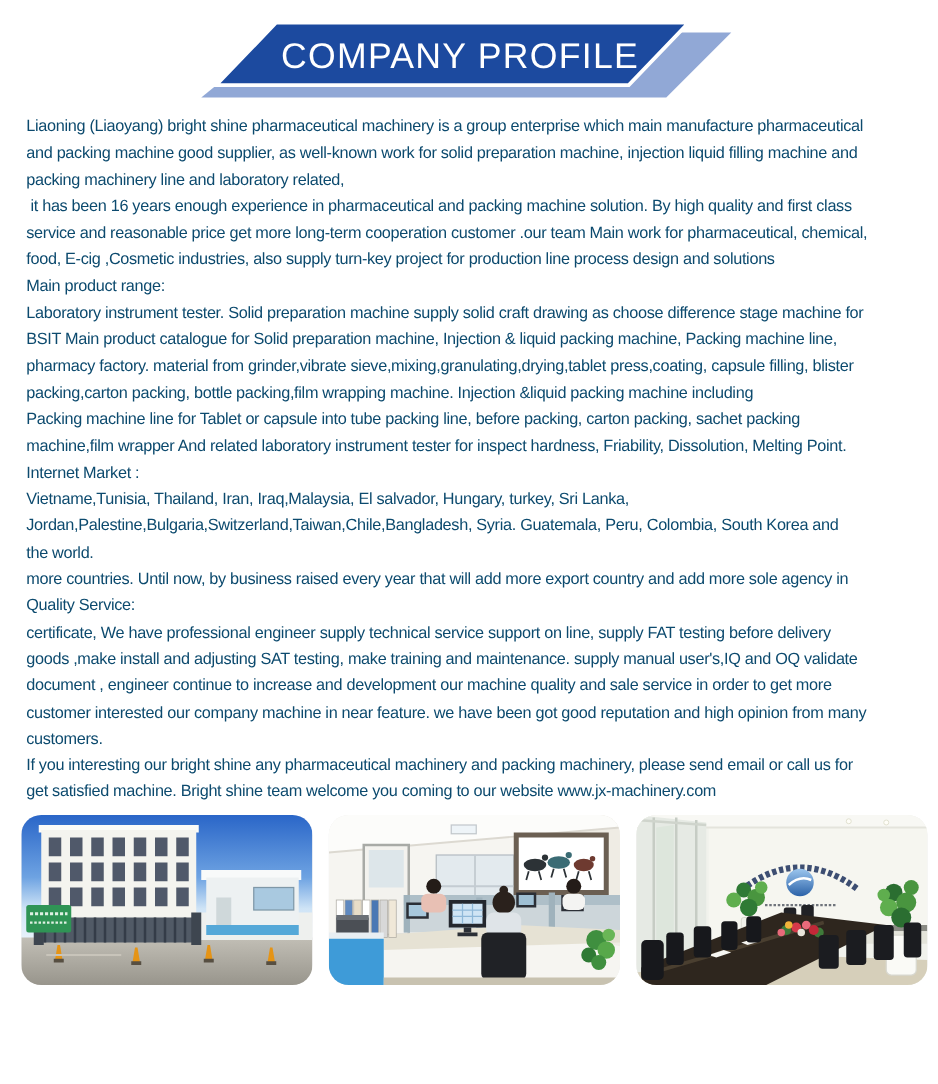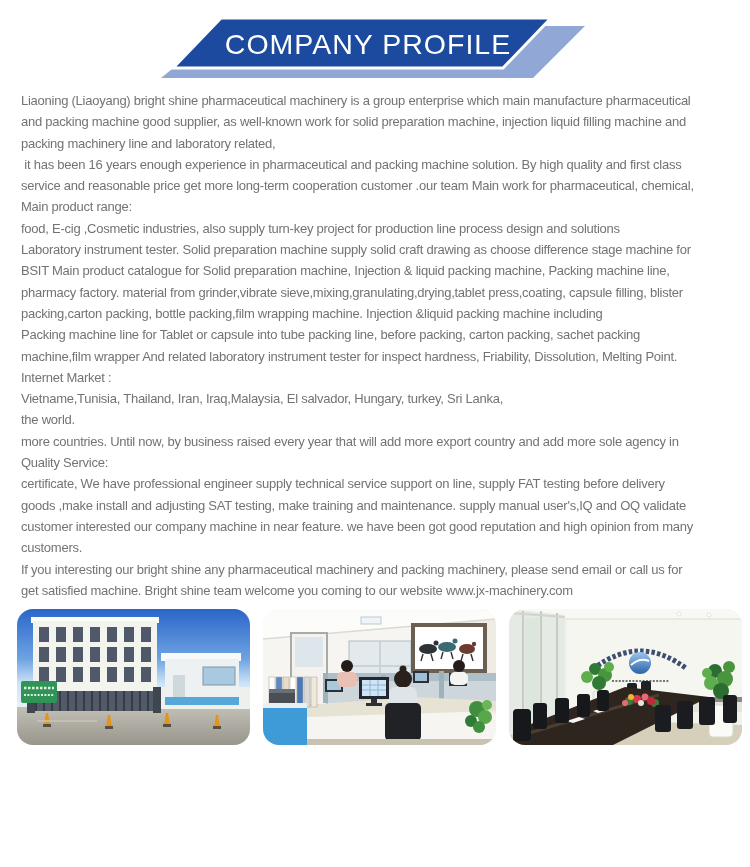--- a/index.html
+++ b/index.html
@@ -7,21 +7,21 @@
     width:750px;height:867px;background:#ffffff;overflow:hidden;
     font-family:"Liberation Sans", sans-serif;
   }
   .banner-svg{display:block;width:750px;height:82px;}
   .banner-title{
     font-family:"Liberation Sans", sans-serif;
     font-size:28.5px;letter-spacing:1px;fill:#ffffff;
   }
   .profile-text{
     margin:8px 21px 0 21px;
-    color:#737373;font-size:13px;line-height:21.3px;letter-spacing:-0.25px;
+    color:#0c4a6e;font-size:13px;line-height:21.3px;letter-spacing:-0.25px;
   }
   .tline{white-space:pre;}
   .photo-row{
     display:flex;gap:13px;padding-left:17px;margin-top:8px;
   }
   .photo{
     width:233px;height:136px;border-radius:16px;overflow:hidden;
     flex:0 0 auto;background:#eee;
   }
   .photo svg{display:block;width:233px;height:136px;}
@@ -34,35 +34,37 @@
   <polygon points="221,18 551,18 503,68 173,68" stroke="#ffffff" stroke-width="3" fill="#1c4a9f"></polygon>
   <text class="banner-title" x="368" y="54" text-anchor="middle">COMPANY PROFILE</text>
 </svg>
 
 <div class="profile-text">
     <div class="tline">Liaoning (Liaoyang) bright shine pharmaceutical machinery is a group enterprise which main manufacture pharmaceutical</div>
     <div class="tline">and packing machine good supplier, as well-known work for solid preparation machine, injection liquid filling machine and</div>
     <div class="tline">packing machinery line and laboratory related,</div>
     <div class="tline"> it has been 16 years enough experience in pharmaceutical and packing machine solution. By high quality and first class</div>
     <div class="tline">service and reasonable price get more long-term cooperation customer .our team Main work for pharmaceutical, chemical,</div>
+    <div class="tline">food, E-cig ,Cosmetic industries, also supply turn-key project for production line process design and solutions</div>
     <div class="tline">Main product range:</div>
-    <div class="tline">food, E-cig ,Cosmetic industries, also supply turn-key project for production line process design and solutions</div>
     <div class="tline">Laboratory instrument tester. Solid preparation machine supply solid craft drawing as choose difference stage machine for</div>
     <div class="tline">BSIT Main product catalogue for Solid preparation machine, Injection &amp; liquid packing machine, Packing machine line,</div>
     <div class="tline">pharmacy factory. material from grinder,vibrate sieve,mixing,granulating,drying,tablet press,coating, capsule filling, blister</div>
     <div class="tline">packing,carton packing, bottle packing,film wrapping machine. Injection &amp;liquid packing machine including</div>
     <div class="tline">Packing machine line for Tablet or capsule into tube packing line, before packing, carton packing, sachet packing</div>
     <div class="tline">machine,film wrapper And related laboratory instrument tester for inspect hardness, Friability, Dissolution, Melting Point.</div>
     <div class="tline">Internet Market :</div>
     <div class="tline">Vietname,Tunisia, Thailand, Iran, Iraq,Malaysia, El salvador, Hungary, turkey, Sri Lanka,</div>
+    <div class="tline">Jordan,Palestine,Bulgaria,Switzerland,Taiwan,Chile,Bangladesh, Syria. Guatemala, Peru, Colombia, South Korea and</div>
     <div class="tline">the world.</div>
     <div class="tline">more countries. Until now, by business raised every year that will add more export country and add more sole agency in</div>
     <div class="tline">Quality Service:</div>
     <div class="tline">certificate, We have professional engineer supply technical service support on line, supply FAT testing before delivery</div>
     <div class="tline">goods ,make install and adjusting SAT testing, make training and maintenance. supply manual user's,IQ and OQ validate</div>
+    <div class="tline">document , engineer continue to increase and development our machine quality and sale service in order to get more</div>
     <div class="tline">customer interested our company machine in near feature. we have been got good reputation and high opinion from many</div>
     <div class="tline">customers.</div>
     <div class="tline">If you interesting our bright shine any pharmaceutical machinery and packing machinery, please send email or call us for</div>
     <div class="tline">get satisfied machine. Bright shine team welcome you coming to our website www.jx-machinery.com</div>
   </div>
 
 <div class="photo-row">
 
   <div class="photo">
     <svg viewBox="0 0 233 136">

